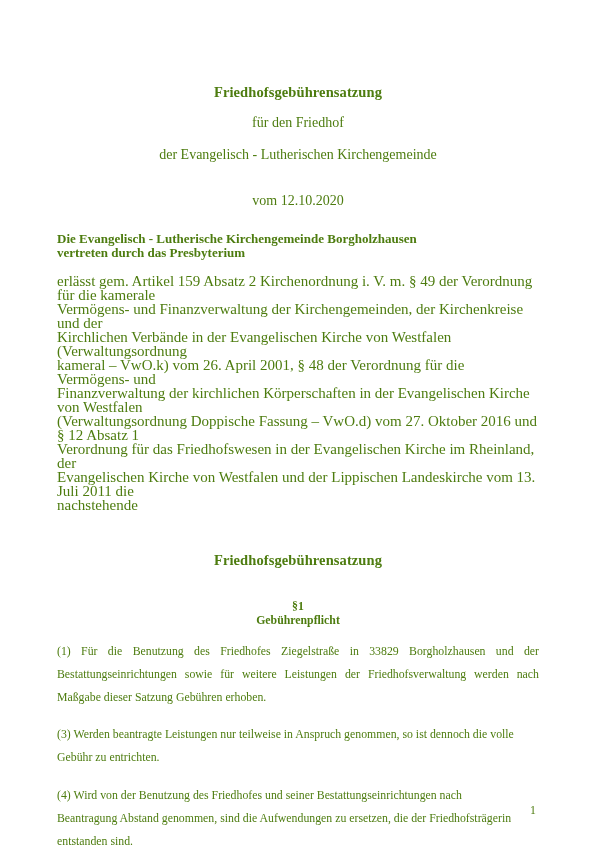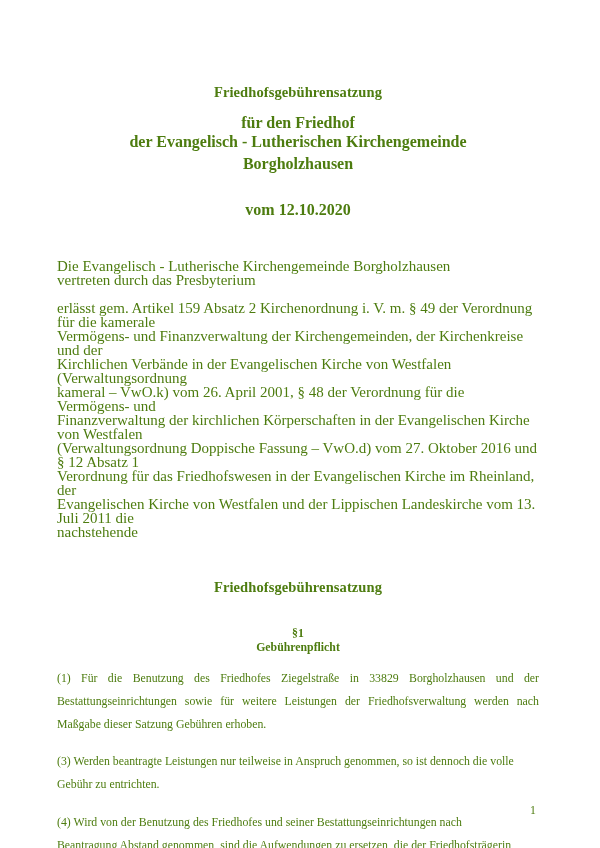--- a/index.html
+++ b/index.html
@@ -21,32 +21,31 @@
   }
   .doc-title {
     font-size: 14.5px;
     line-height: 16px;
     font-weight: bold;
     text-align: center;
     letter-spacing: 0.1px;
   }
   .centered {
     text-align: center;
-    font-size: 16px;
+    font-size: 14px;
     line-height: 14px;
-    font-weight: bold;
   }
   .sub-for    { margin-top: 16px; }
-  .sub-parish { margin-top: 5px; }
+  .sub-parish { margin-top: 18px; }
   .sub-place  { margin-top: 8px; }
   .date-line  { margin-top: 32px; }
   .issuer {
-    margin-top: 42px;
-    font-weight: normal;
-    font-size: 15px;
+    margin-top: 24px;
+    font-weight: bold;
+    font-size: 13px;
     line-height: 14px;
   }
   .legal {
     margin-top: 14px;
     font-size: 15px;
     line-height: 14px;
     white-space: pre-line;
   }
   .title2 { margin-top: 40px; }
   .sec-head {
@@ -79,21 +78,20 @@
 
 <div class="page">
   <div class="content">
 
     <div class="doc-title">Friedhofsgebührensatzung</div>
 
     <div class="centered sub-for">für den Friedhof</div>
 
     <div class="centered sub-parish">der Evangelisch - Lutherischen Kirchengemeinde</div>
 
-    <div class="centered sub-place">Borgholzhausen</div>
 
     <div class="centered date-line">vom 12.10.2020</div>
 
     <div class="issuer">
       <div>Die Evangelisch - Lutherische Kirchengemeinde Borgholzhausen</div>
       <div>vertreten durch das Presbyterium</div>
     </div>
 
     <div class="legal">erlässt gem. Artikel 159 Absatz 2 Kirchenordnung i. V. m. § 49 der Verordnung für die kamerale
 Vermögens- und Finanzverwaltung der Kirchengemeinden, der Kirchenkreise und der

